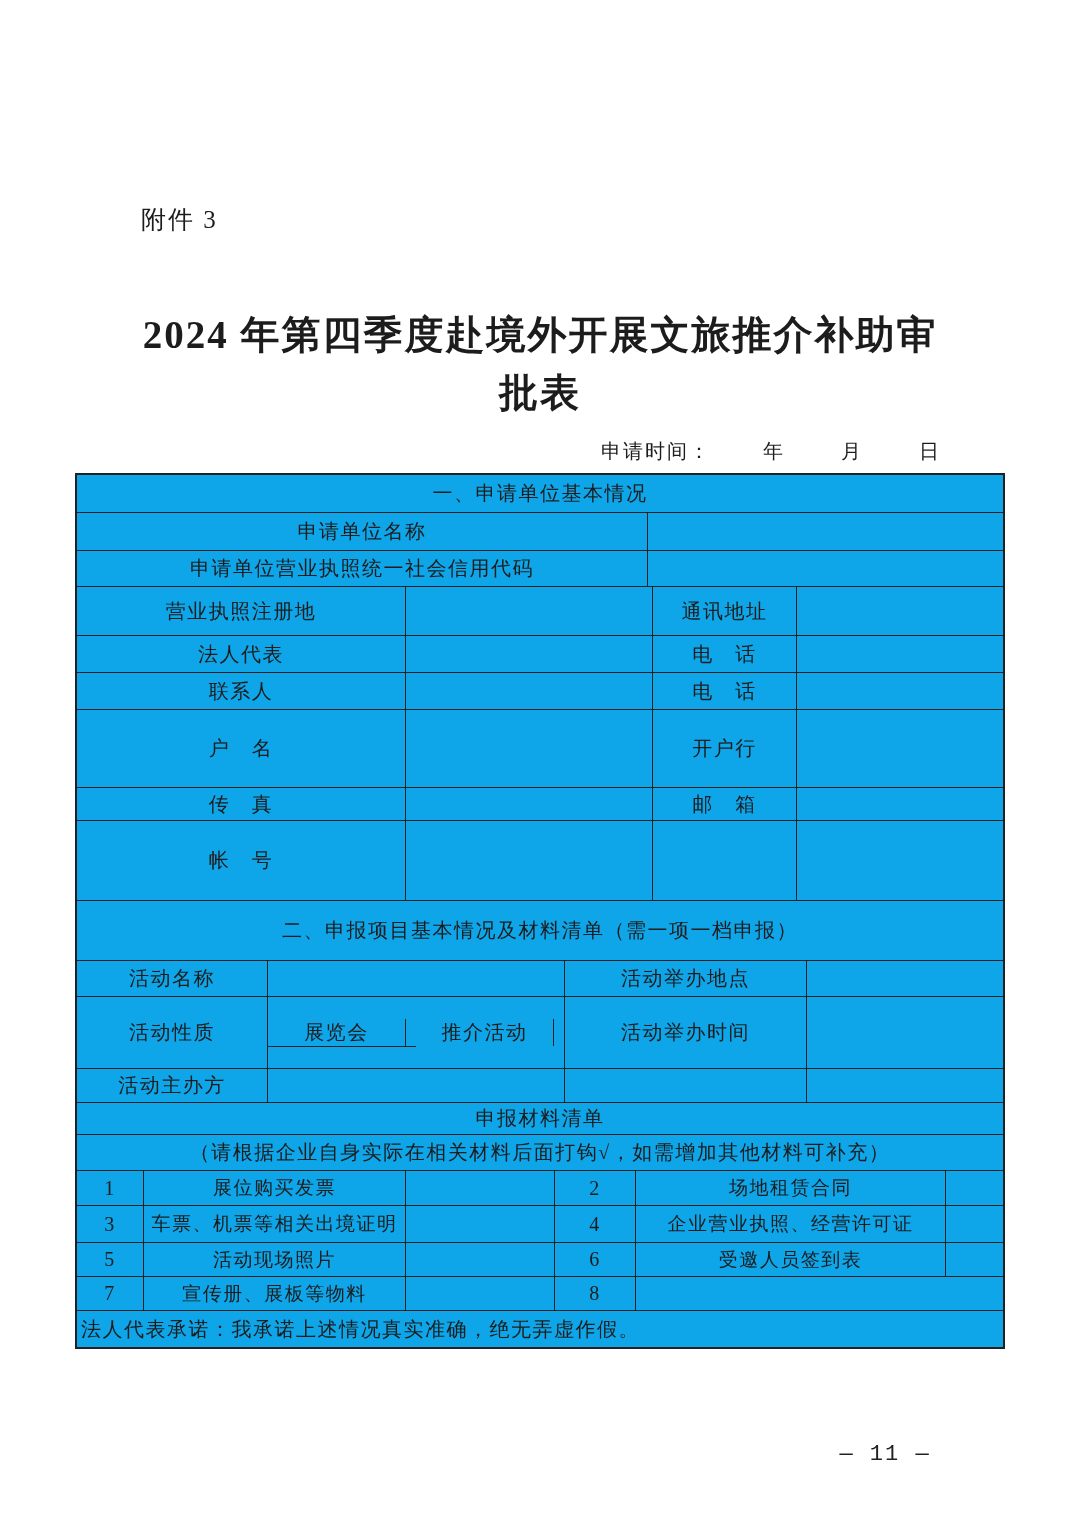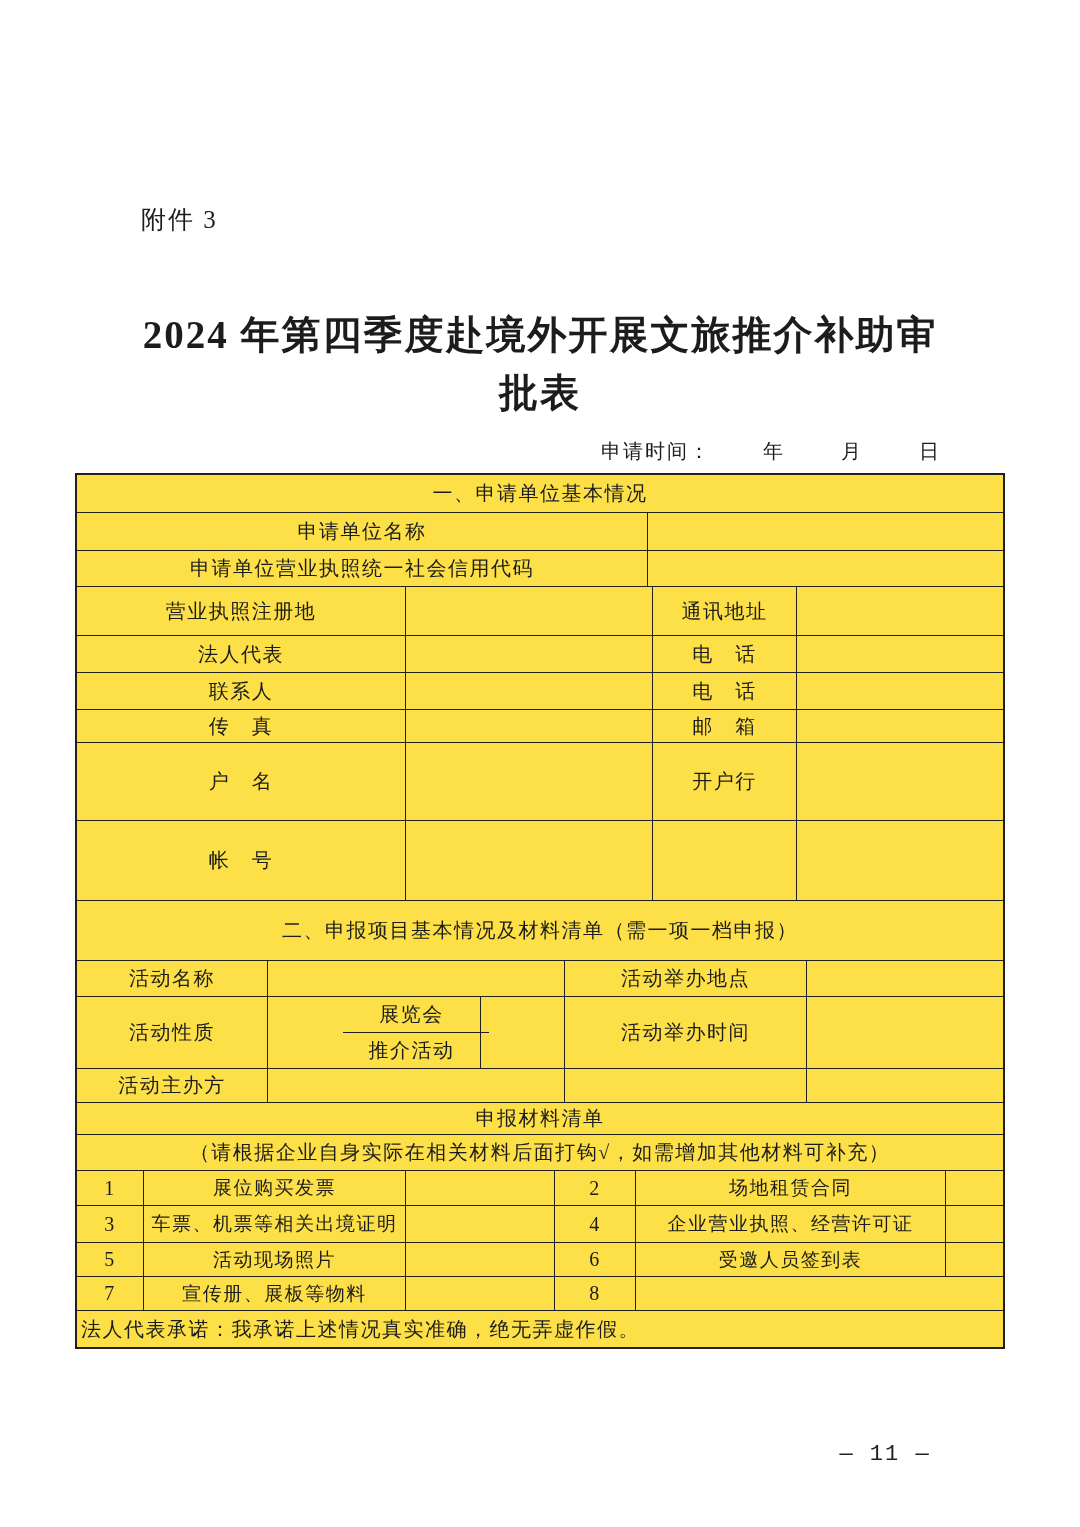--- a/index.html
+++ b/index.html
@@ -24,21 +24,21 @@
     position:absolute; left:601px; top:438px;
     display:flex; align-items:baseline;
     font-size:20px; letter-spacing:2px;
   }
   .apply-time .gap1 { margin-left:52px; }
   .apply-time .gap2 { margin-left:56px; }
 
   .form-table {
     position:absolute; left:75px; top:473px; width:930px;
     border:2.5px solid #202020; box-sizing:border-box;
-    background:#fde047;
+    background:#0ea5e9;
   }
   .tr { display:flex; border-bottom:1.6px solid #202020; box-sizing:border-box; }
   .tr.no-bb { border-bottom:none; }
   .td {
     box-sizing:border-box;
     border-right:1.6px solid #202020;
     display:flex; align-items:center; justify-content:center;
     text-align:center; font-size:20px; letter-spacing:1.5px;
     padding:0 4px; overflow:hidden;
   }
@@ -51,21 +51,21 @@
   .w144 { flex:0 0 144px; }
   .w149 { flex:0 0 149px; }
   .w191 { flex:0 0 191px; }
   .w242 { flex:0 0 242px; }
   .w247 { flex:0 0 247px; }
   .w262 { flex:0 0 262px; }
   .w297 { flex:0 0 297px; }
   .w310 { flex:0 0 310px; }
   .w329 { flex:0 0 329px; }
   .w571 { flex:0 0 571px; }
-  .col { display:flex; flex-direction:column; padding:0; }
+  .col { display:flex; flex-direction:row; padding:0; }
   .subrow { flex:1 1 0; display:flex; border-bottom:1.6px solid #202020; box-sizing:border-box; }
   .subrow.no-bb { border-bottom:none; }
   .materials-note { font-size:20px; }
   .mat-name { font-size:19px; }
   .footer-page {
     position:absolute; left:815px; top:1442px; width:140px;
     text-align:center; font-size:22px; letter-spacing:2px; color:#222;font-family:Liberation Mono, monospace;
   }
 </style>
 </head>
@@ -115,31 +115,31 @@
     <div class="td no-br grow"></div>
   </div>
 
   <div class="tr" style="height:37px">
     <div class="td w329">联系人</div>
     <div class="td w247"></div>
     <div class="td w144">电　话</div>
     <div class="td no-br grow"></div>
   </div>
 
+  <div class="tr" style="height:78px">
+    <div class="td w329">户　名</div>
+    <div class="td w247"></div>
+    <div class="td w144">开户行</div>
+    <div class="td no-br grow"></div>
+  </div>
+
   <div class="tr" style="height:33px">
     <div class="td w329">传　真</div>
     <div class="td w247"></div>
     <div class="td w144">邮　箱</div>
-    <div class="td no-br grow"></div>
-  </div>
-
-  <div class="tr" style="height:78px">
-    <div class="td w329">户　名</div>
-    <div class="td w247"></div>
-    <div class="td w144">开户行</div>
     <div class="td no-br grow"></div>
   </div>
 
   <div class="tr" style="height:80px">
     <div class="td w329">帐　号</div>
     <div class="td w247"></div>
     <div class="td w144"></div>
     <div class="td no-br grow"></div>
   </div>
 

